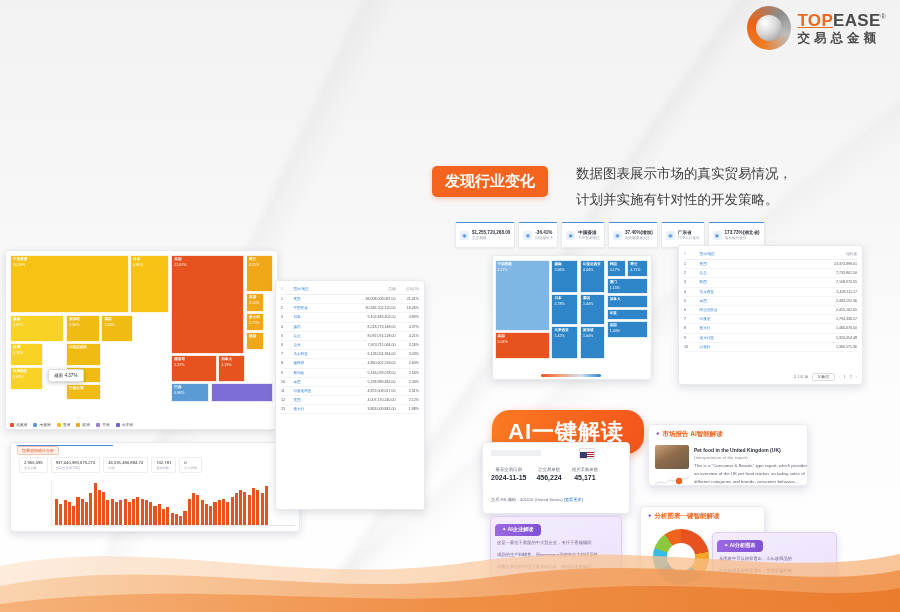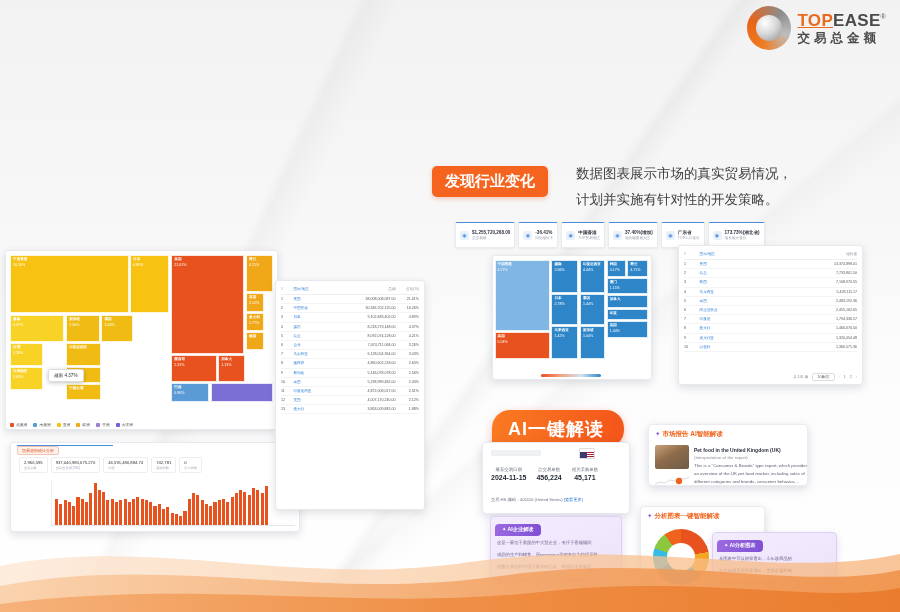--- a/index.html
+++ b/index.html
@@ -84,21 +84,21 @@
   .axis { position:absolute; border-top:1px solid #e6e6e6; }
 
   
   .strip { position:absolute; display:flex; gap:3px; }
   .strip .s { border:1px solid #eceef1; border-radius:2px; background:#fff; padding:2px 4px; }
   .strip .s .v { font-size:4.2px; color:#333; white-space:nowrap; }
   .strip .s .l { font-size:3.2px; color:#aab; white-space:nowrap; margin-top:1px; }
 
   
   .ai-badge { position:absolute; background:linear-gradient(100deg,#fa7a22,#f3551a);
-              color:#fff; font-weight:bold; font-size:18px; letter-spacing:1px;
+              color:#fff; font-weight:bold; font-size:22px; letter-spacing:1px;
               padding:7px 20px 7px 16px; border-radius:18px 18px 18px 4px;
               box-shadow:0 3px 8px rgba(240,90,20,.35); white-space:nowrap; }
 
   
   .ai-card { position:absolute; background:#fff; border:1px solid #e9ebef; border-radius:4px;
              box-shadow:0 3px 10px rgba(70,60,110,.18); overflow:hidden; }
   .ai-card .ttl { font-size:6.5px; color:#f0631c; font-weight:bold; padding:5px 6px 3px; white-space:nowrap; }
   .ai-card .ttl .sp { color:#8c59d6; margin-right:2px; }
   .purple { position:absolute; background:linear-gradient(160deg,#f3ecfd,#ece2fb);
             border:1px solid #ddd0f3; border-radius:4px; box-shadow:0 3px 9px rgba(100,70,160,.18); }

